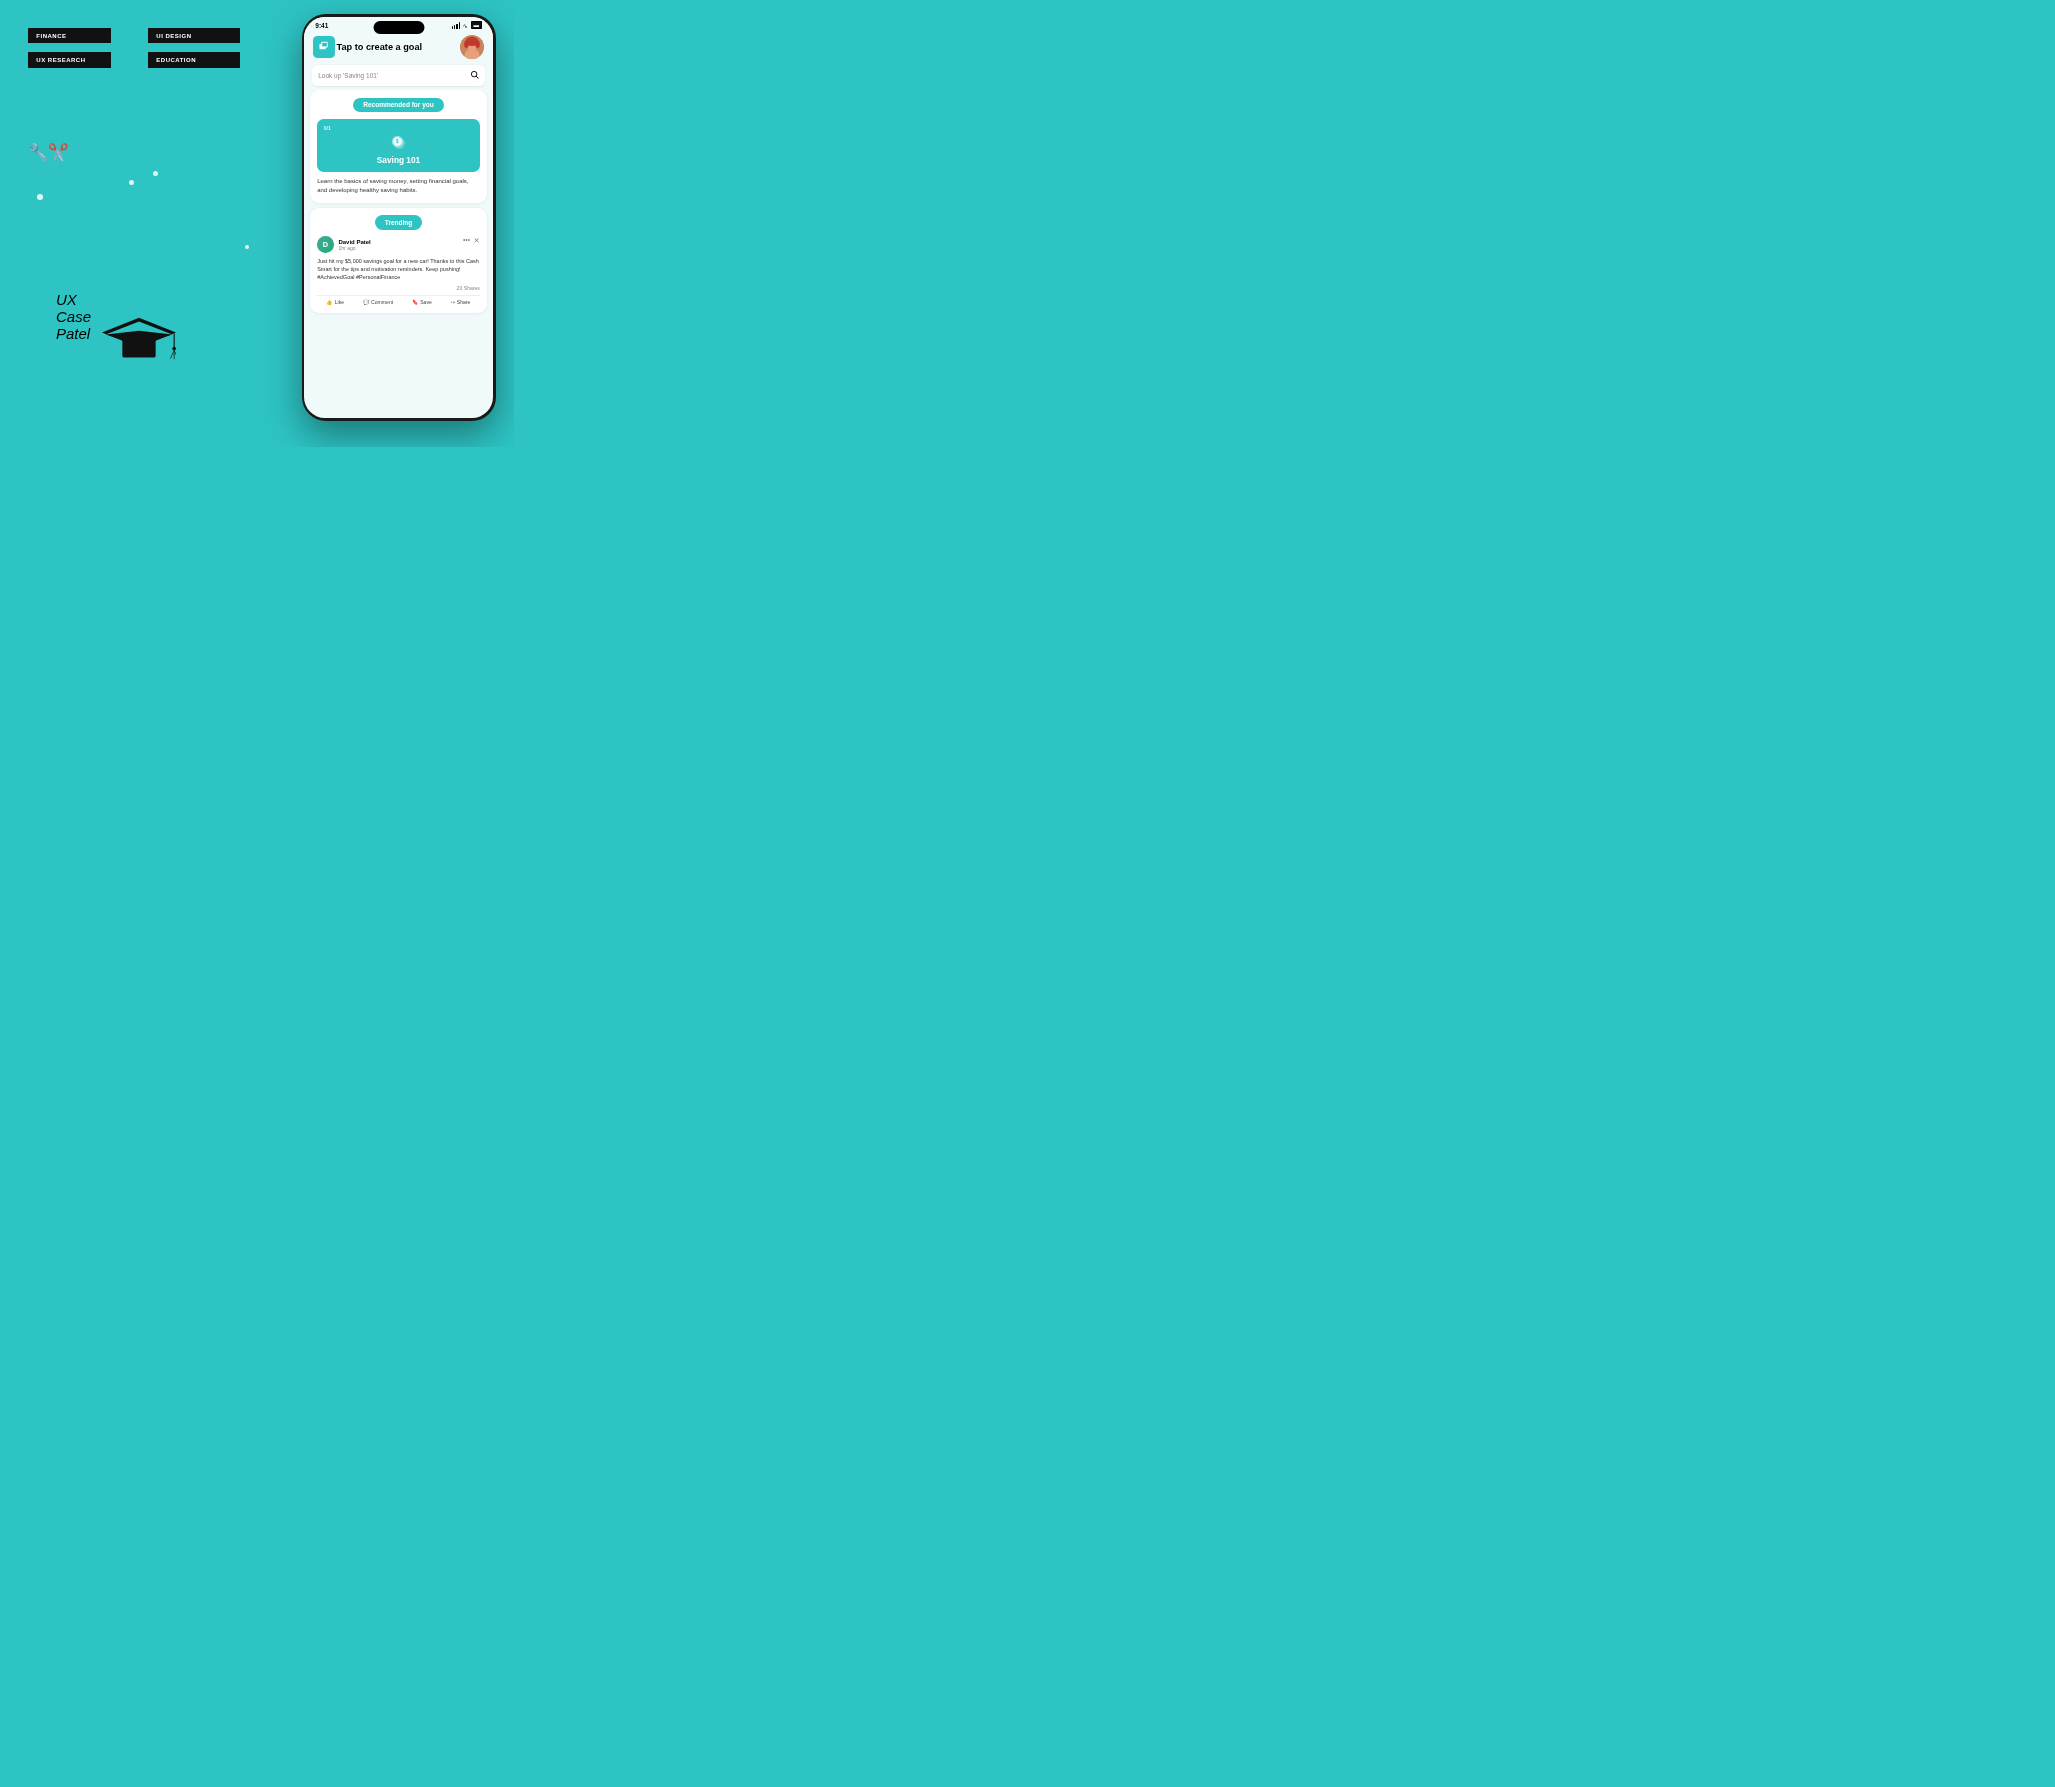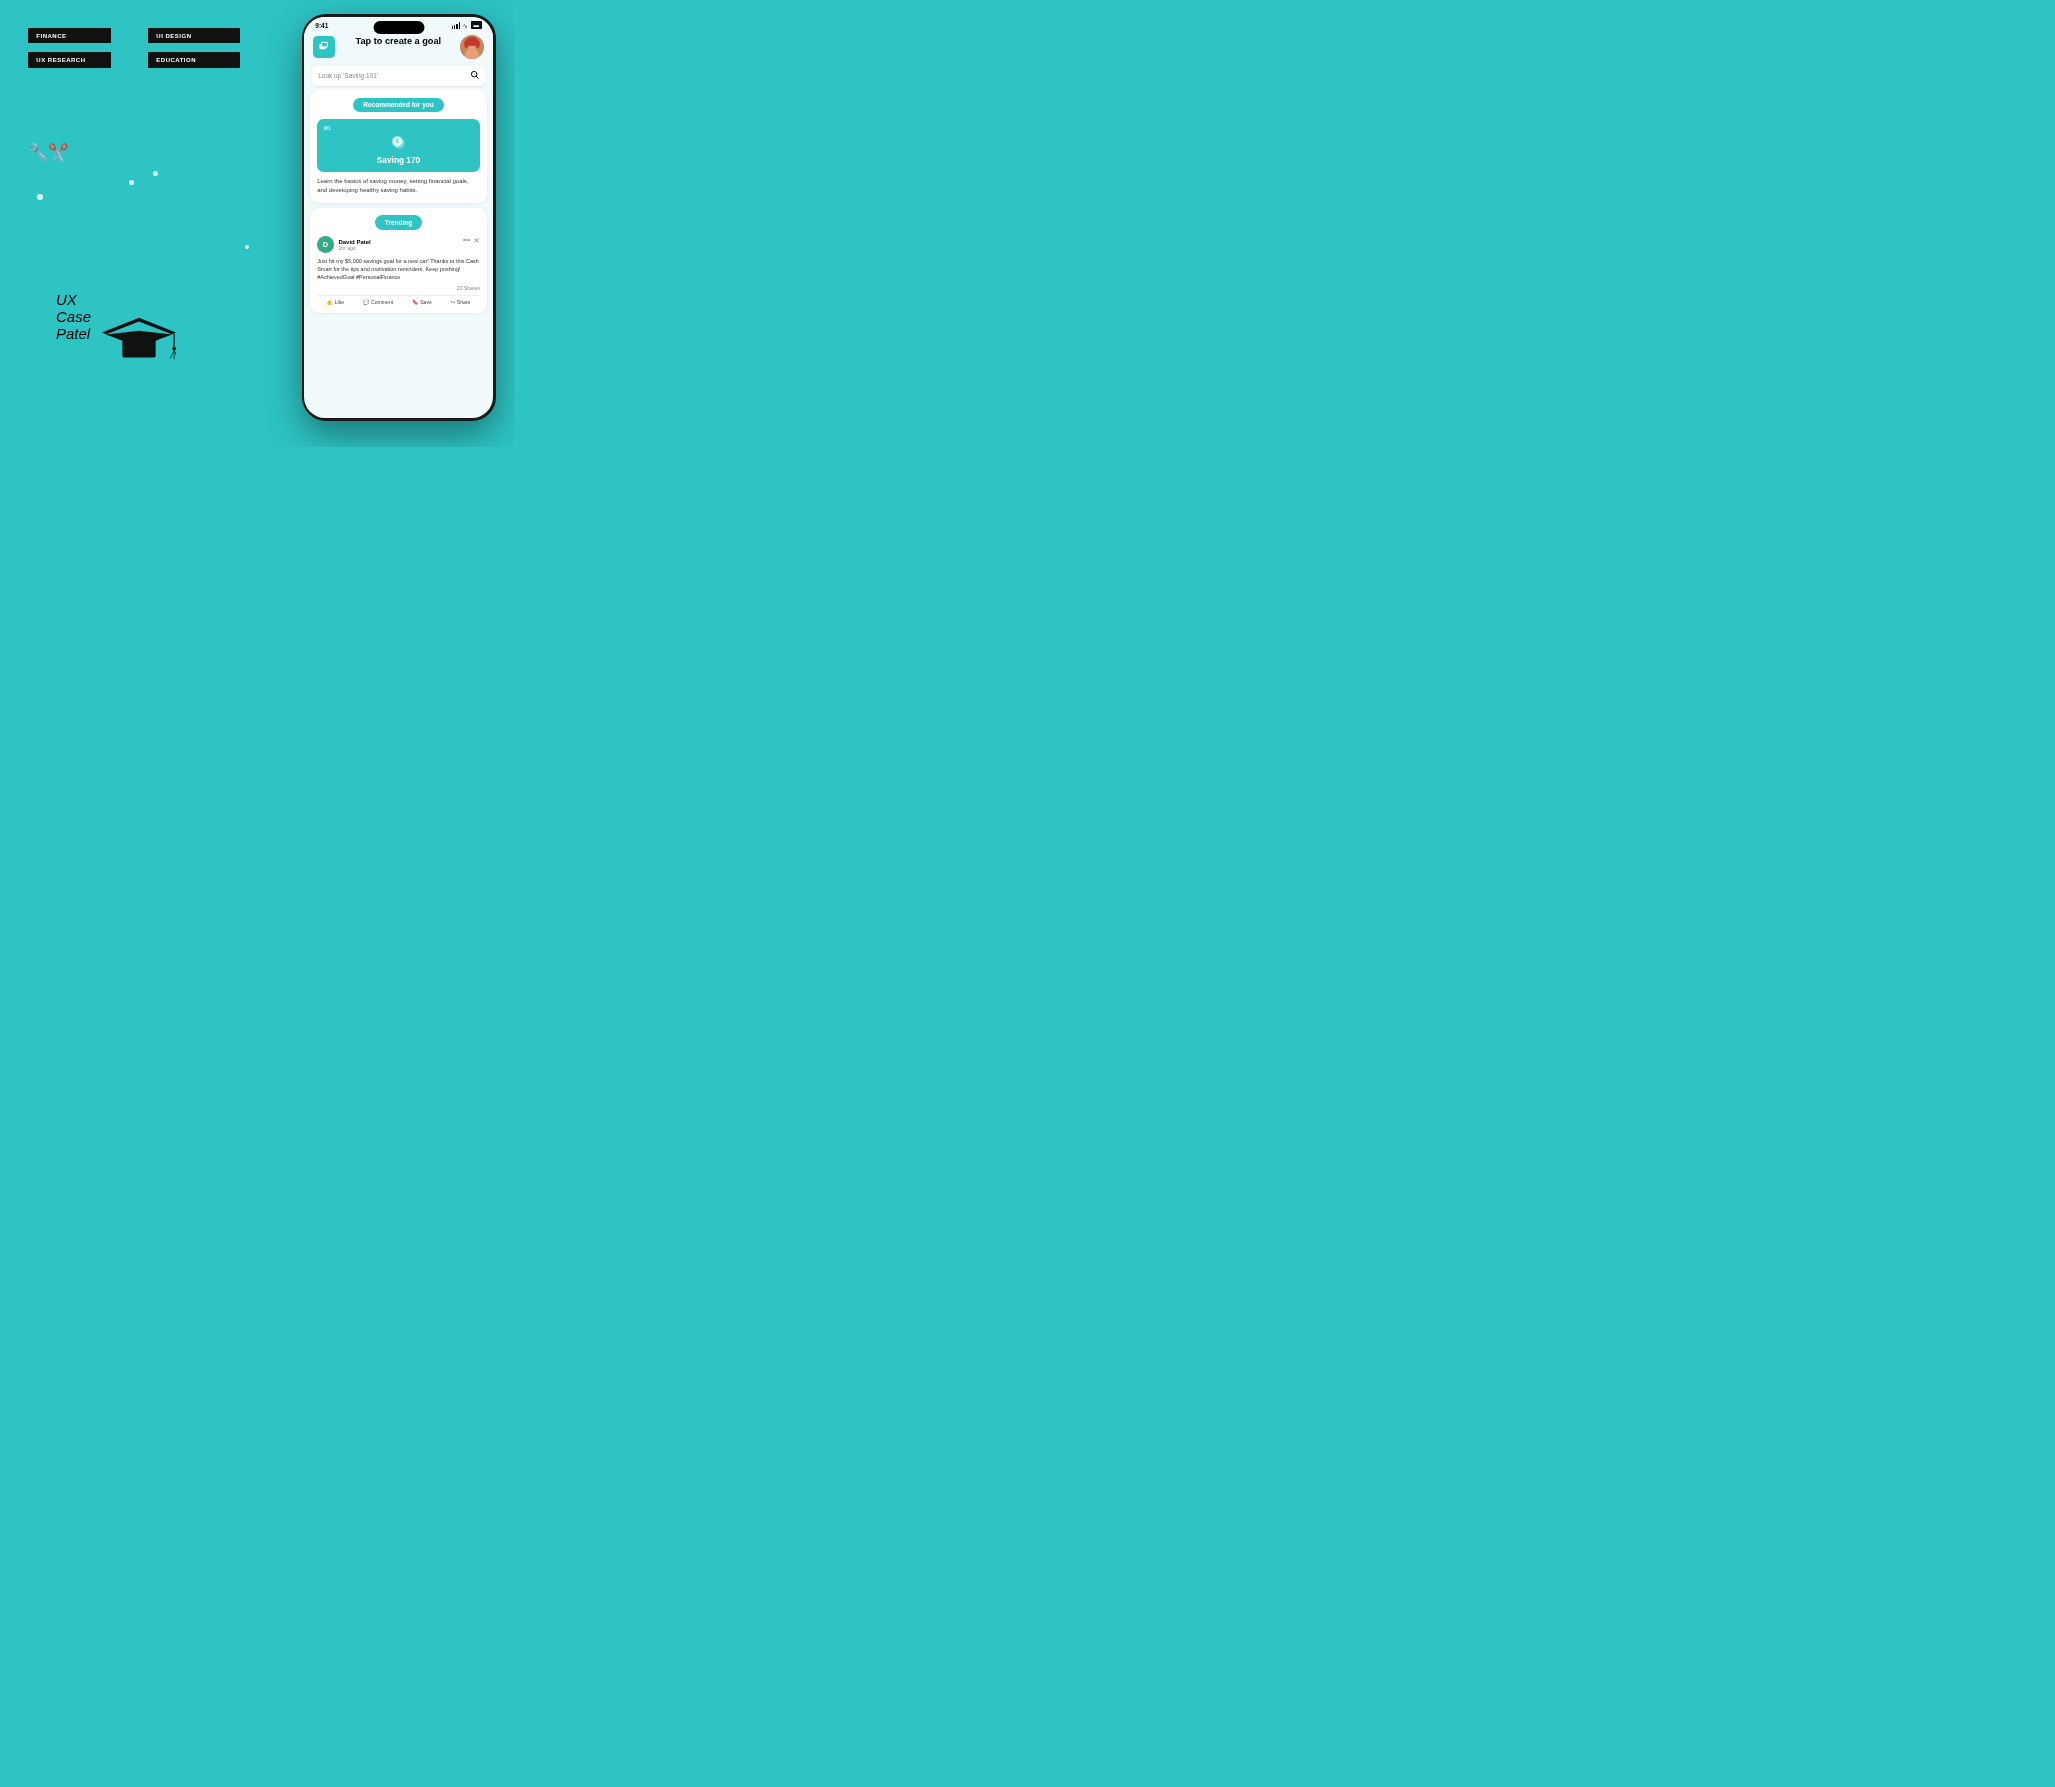--- a/index.html
+++ b/index.html
@@ -143,22 +143,22 @@
       background: #f0fafa;
       padding: 3.7px 9.2px 4.6px;
       display: flex;
       align-items: center;
       justify-content: space-between;
       flex-shrink: 0;
     }
 
     .header-left {
       display: flex;
-      align-items: flex-start;
-      gap: 20px;
+      align-items: center;
+      gap: 1px;
     }
 
     .goal-icon {
       width: 22px;
       height: 22px;
       background: #2EC4C4;
       border-radius: 4.6px;
       display: flex;
       align-items: center;
       justify-content: center;
@@ -470,21 +470,21 @@
           <div class="course-card">
             <div class="course-progress">0/1</div>
             <div class="course-icon-area">
               <svg width="16.6" height="16.6" viewBox="0 0 36 36" style="font-size:28px">
                 <circle cx="20" cy="20" r="12" fill="rgba(255,255,255,0.3)"></circle>
                 <circle cx="16" cy="16" r="12" fill="rgba(255,255,255,0.5)"></circle>
                 <circle cx="16" cy="16" r="9" fill="white" opacity="0.8"></circle>
                 <text x="16" y="20" text-anchor="middle" font-size="10" fill="#2EC4C4" font-weight="bold">$</text>
               </svg>
             </div>
-            <div class="course-title">Saving 170</div>
+            <div class="course-title">Saving 101</div>
           </div>
 
           <p class="course-desc">Learn the basics of saving money, setting financial goals, and developing healthy saving habits.</p>
         </div>
 
         <div class="section-card">
           <span class="section-badge">Trending</span>
 
           <div class="post-header">
             <div class="post-user-info">

